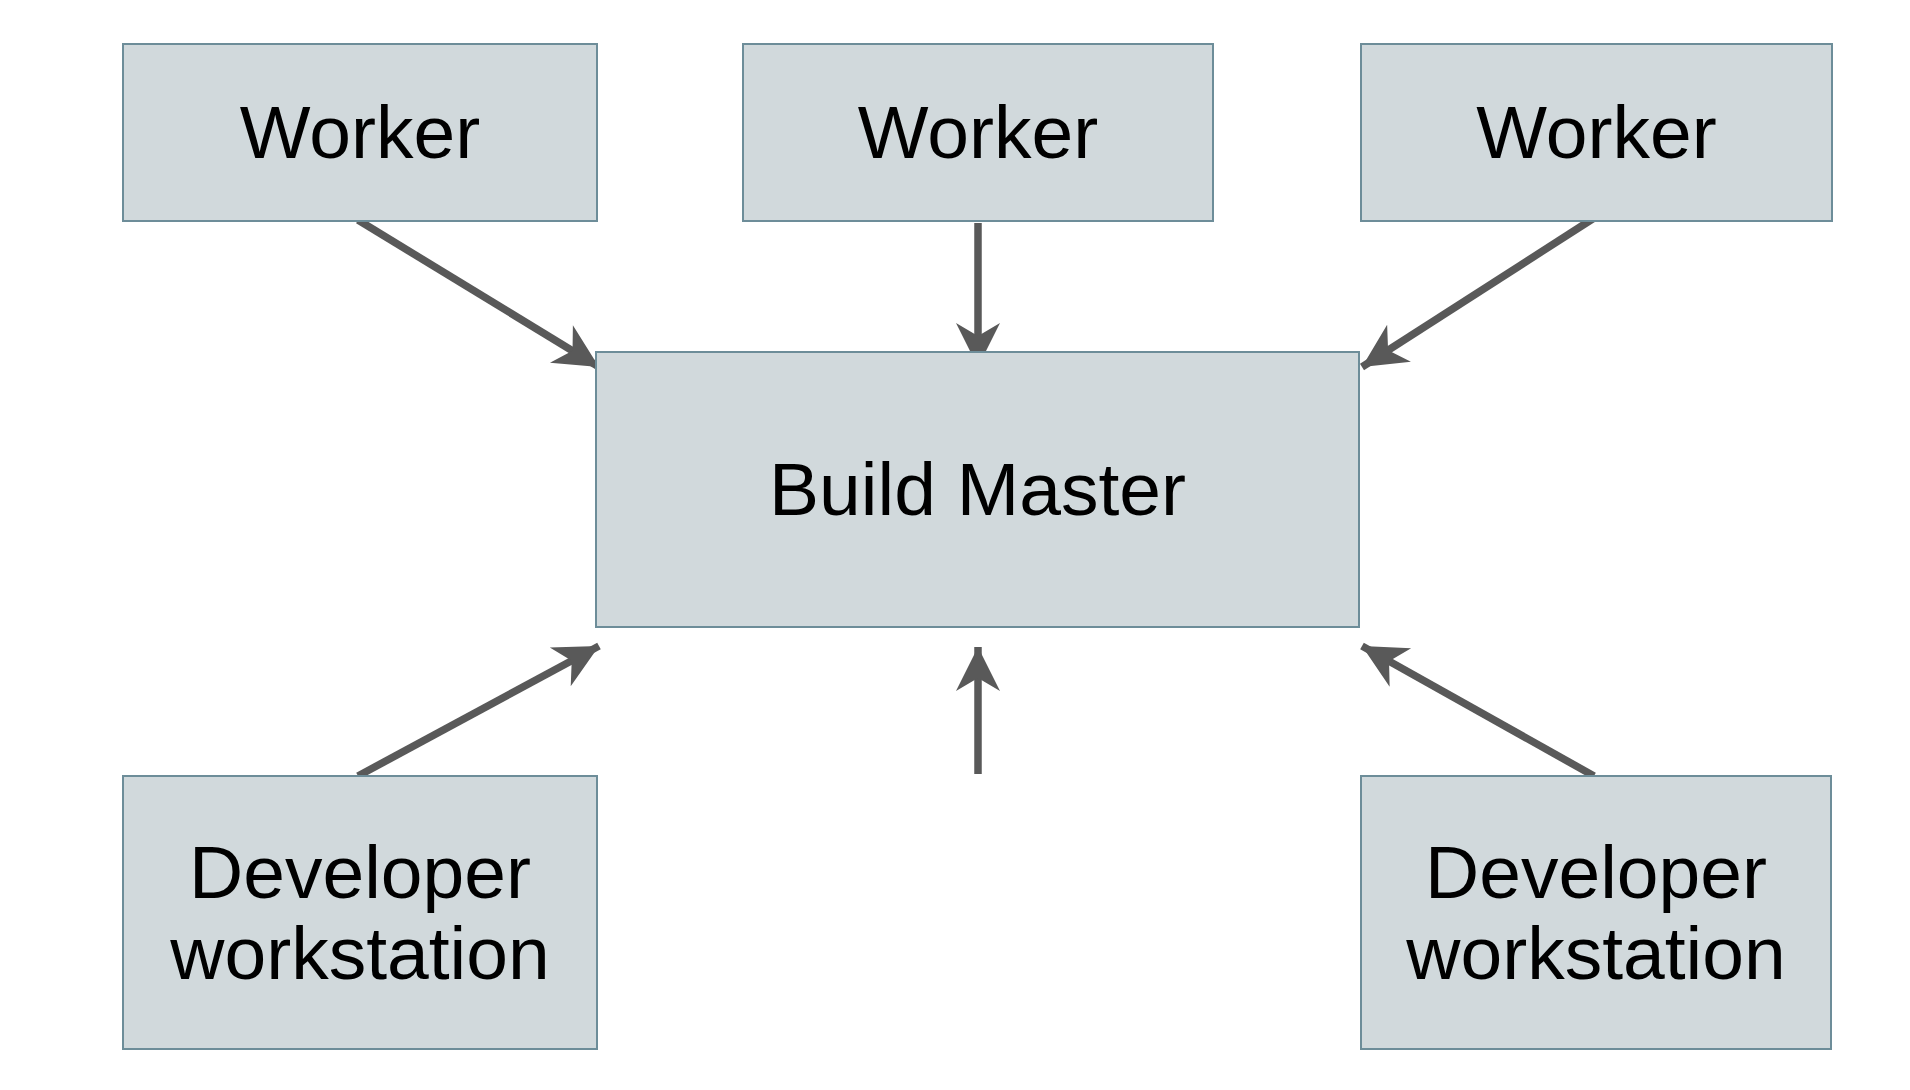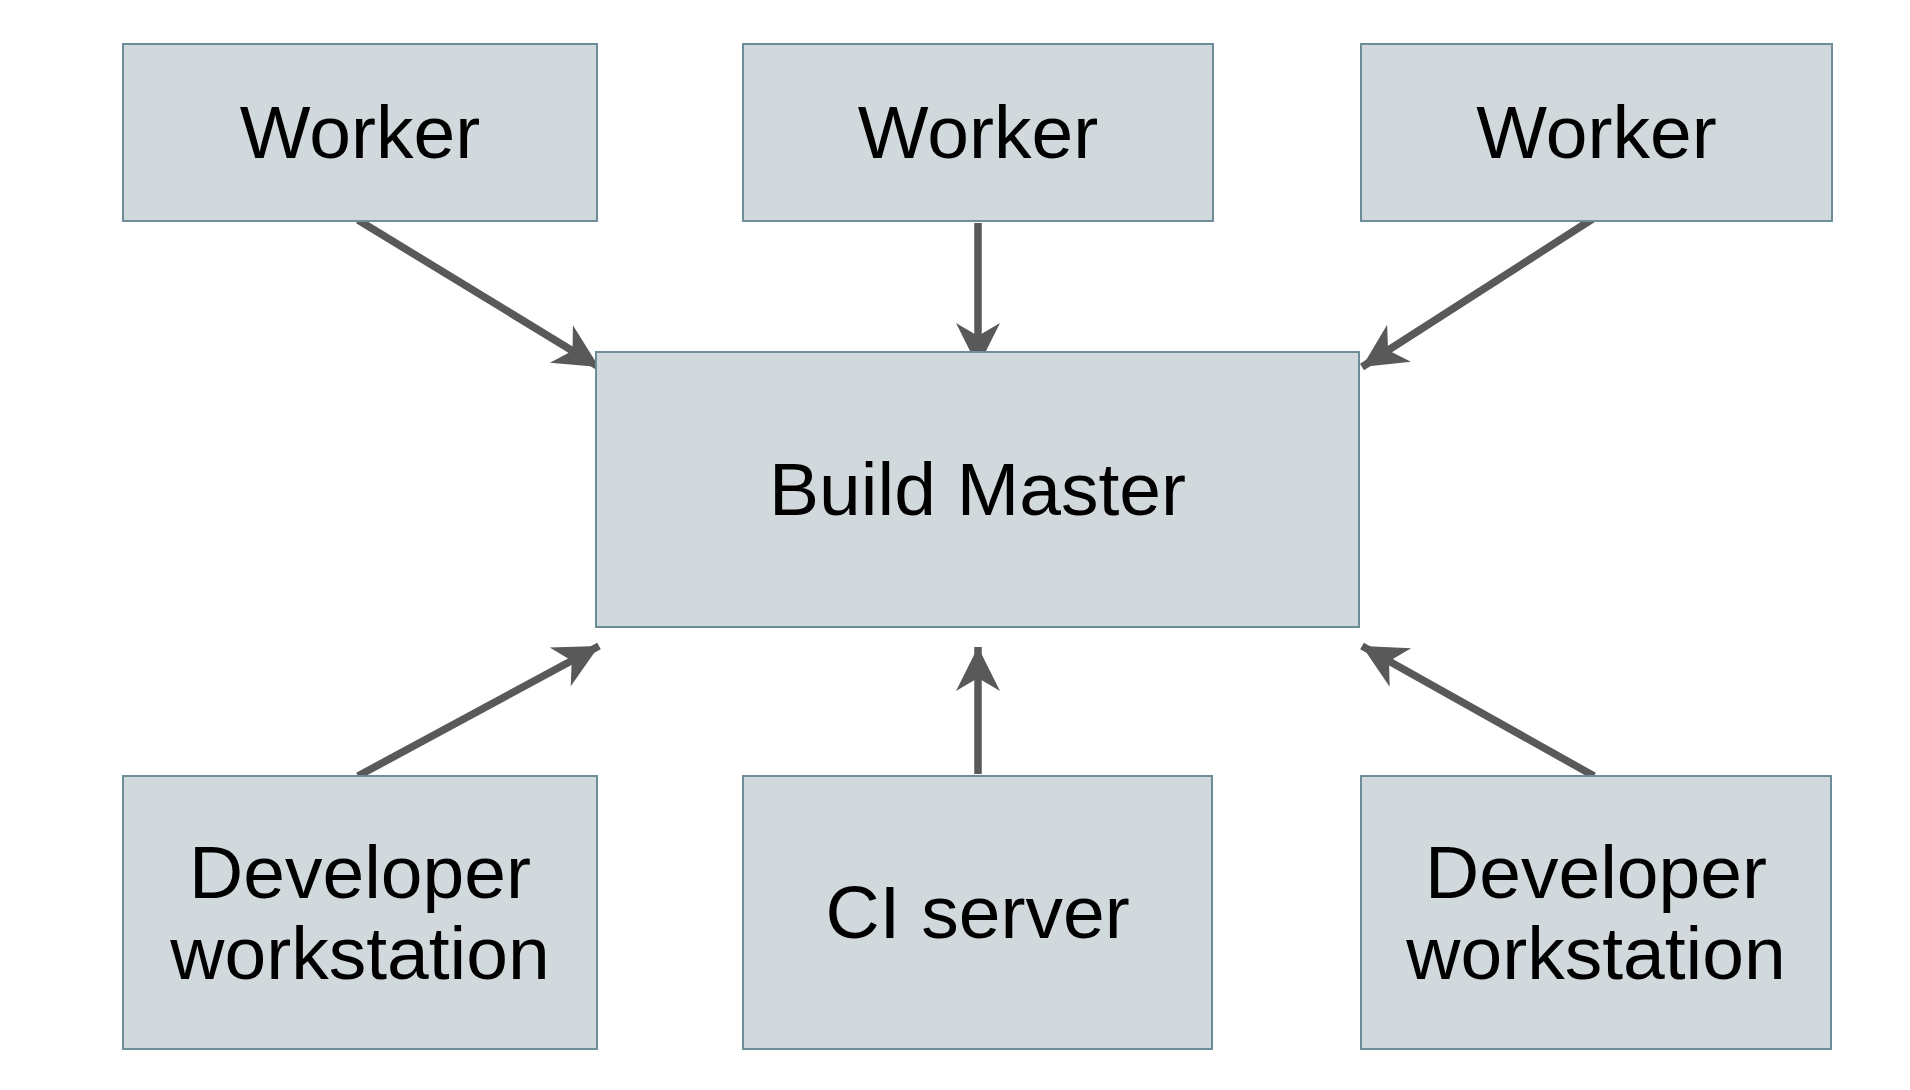--- a/index.html
+++ b/index.html
@@ -87,21 +87,18 @@
   </div>
 
   <div class="node n-build-master">
     <span class="node-label">Build Master</span>
   </div>
 
   <div class="node n-dev-left">
     <span class="node-label">Developer workstation</span>
   </div>
 
-  <div class="node n-ci-server">
-    <span class="node-label">CI server</span>
-  </div>
 
   <div class="node n-dev-right">
     <span class="node-label">Developer workstation</span>
   </div>
 
 </div>
 
 </body></html>

